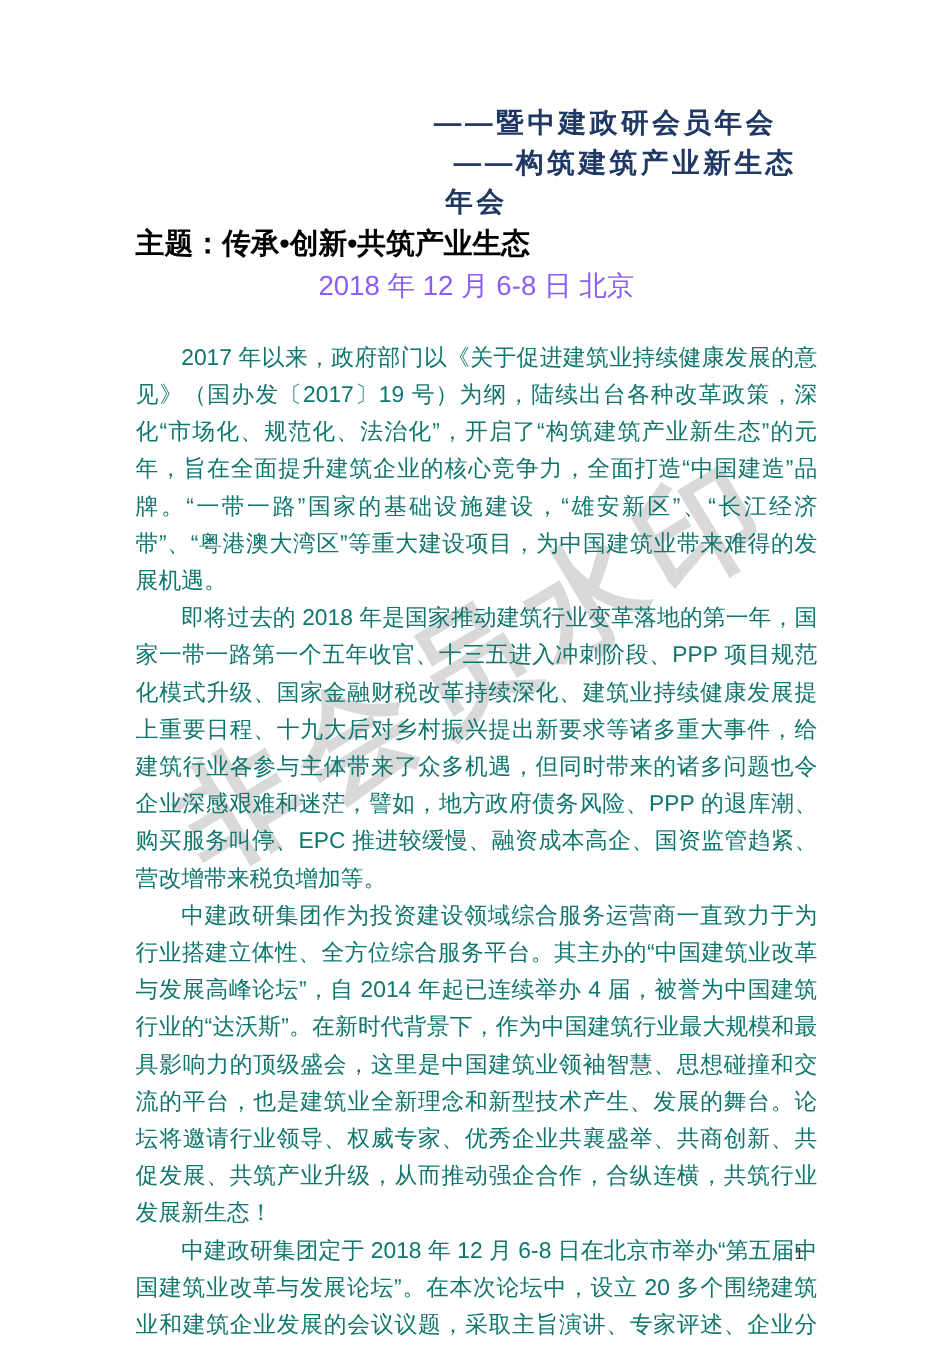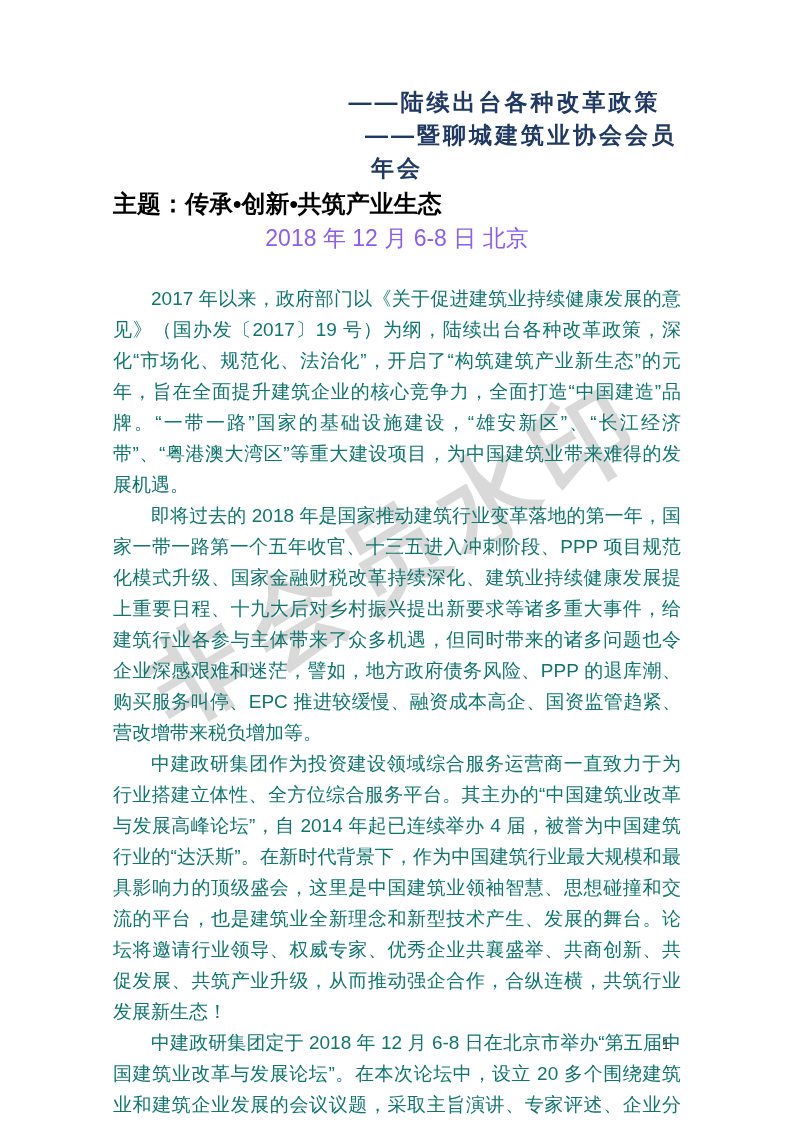--- a/index.html
+++ b/index.html
@@ -91,23 +91,23 @@
 </head>
 <body>
 
 <div class="page">
 
   <div class="watermark">非会员水印</div>
 
   <div class="content">
 
 
-    <div class="subtitle sub1">——陆续出台各种改革政策</div>
+    <div class="subtitle sub1">——暨中建政研会员年会</div>
 
-    <div class="subtitle sub2">——暨聊城建筑业协会会员</div>
+    <div class="subtitle sub2">——构筑建筑产业新生态</div>
 
     <div class="subtitle sub3">年会</div>
 
     <div class="theme-line">主题：传承•创新•共筑产业生态</div>
 
     <div class="date-line">2018 年 12 月 6-8 日 北京</div>
 
     <div class="body-block">
       <p class="para">2017 年以来，政府部门以《关于促进建筑业持续健康发展的意见》（国办发〔2017〕19 号）为纲，陆续出台各种改革政策，深化“市场化、规范化、法治化”，开启了“构筑建筑产业新生态”的元年，旨在全面提升建筑企业的核心竞争力，全面打造“中国建造”品牌。“一带一路”国家的基础设施建设，“雄安新区”、“长江经济带”、“粤港澳大湾区”等重大建设项目，为中国建筑业带来难得的发展机遇。</p>
       <p class="para">即将过去的 2018 年是国家推动建筑行业变革落地的第一年，国家一带一路第一个五年收官、十三五进入冲刺阶段、PPP 项目规范化模式升级、国家金融财税改革持续深化、建筑业持续健康发展提上重要日程、十九大后对乡村振兴提出新要求等诸多重大事件，给建筑行业各参与主体带来了众多机遇，但同时带来的诸多问题也令企业深感艰难和迷茫，譬如，地方政府债务风险、PPP 的退库潮、购买服务叫停、EPC 推进较缓慢、融资成本高企、国资监管趋紧、营改增带来税负增加等。</p>

